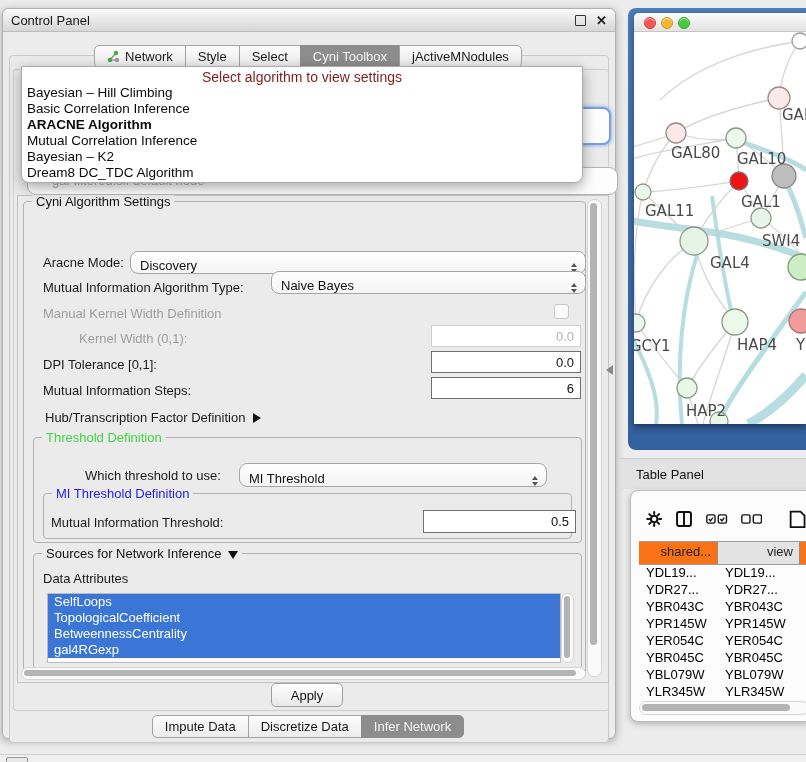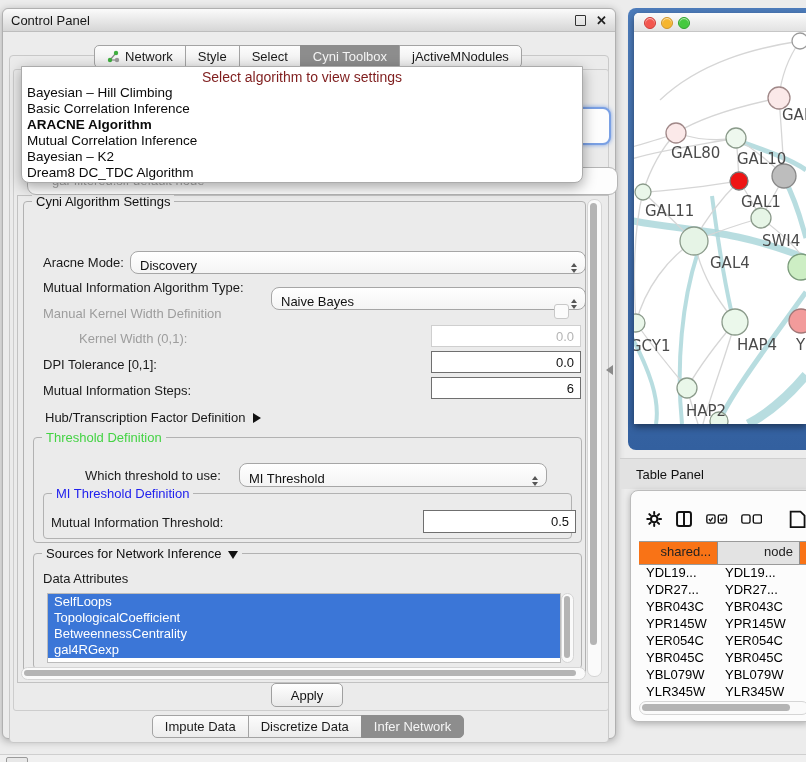--- a/index.html
+++ b/index.html
@@ -180,21 +180,21 @@
 
     <span class="lbl" style="left:40px;top:246px;">Aracne Mode:</span>
     <div class="combo" style="left:127px;top:242px;width:445px;height:21px;">
       <span class="cv">Discovery</span>
       <span class="steppers">
           <span class="tri-up"></span>
           <span class="tri-dn"></span>
         </span>
     </div>
     <span class="lbl" style="left:40px;top:271px;">Mutual Information Algorithm Type:</span>
-    <div class="combo" style="left:268px;top:278px;width:304px;height:21px;">
+    <div class="combo" style="left:268px;top:262px;width:304px;height:21px;">
       <span class="cv">Naive Bayes</span>
       <span class="steppers">
           <span class="tri-up"></span>
           <span class="tri-dn"></span>
         </span>
     </div>
     <span class="lbl dis" style="left:40px;top:297px;">Manual Kernel Width Definition</span>
     <div class="checkbox" style="left:551px;top:295px;"></div>
     <span class="lbl dis" style="left:40px;top:322px;margin-left:36px;">Kernel Width (0,1):</span>
     <div class="field dis" style="left:428px;top:316px;width:142px;height:20px;">
@@ -376,21 +376,21 @@
       <svg width="26" height="14" viewBox="0 0 26 14">
         <rect x="1" y="2" width="10" height="10" rx="2" fill="none" stroke="#111" stroke-width="1.7"></rect>
         <rect x="15" y="2" width="10" height="10" rx="2" fill="none" stroke="#111" stroke-width="1.7"></rect>
       </svg>
       <svg width="22" height="24" viewBox="0 0 22 24" style="margin-left:14px;">
         <path d="M2,3 h12 l5,5 v14 h-17 z" fill="none" stroke="#111" stroke-width="2.2"></path>
       </svg>
     </div>
     <div class="abs thead">
       <div class="th bgblue c1">shared...</div>
-      <div class="th bggray c2">node</div>
+      <div class="th bggray c2">view</div>
       <div class="th bgblue c3"></div>
     </div>
     <div class="abs t-rows" id="t-rows">
         <div class="t-row">
           <span class="tc c1">YDL19...</span>
           <span class="tc c2">YDL19...</span>
           <span class="tc c3">13</span>
         </div>
         <div class="t-row">
           <span class="tc c1">YDR27...</span>

